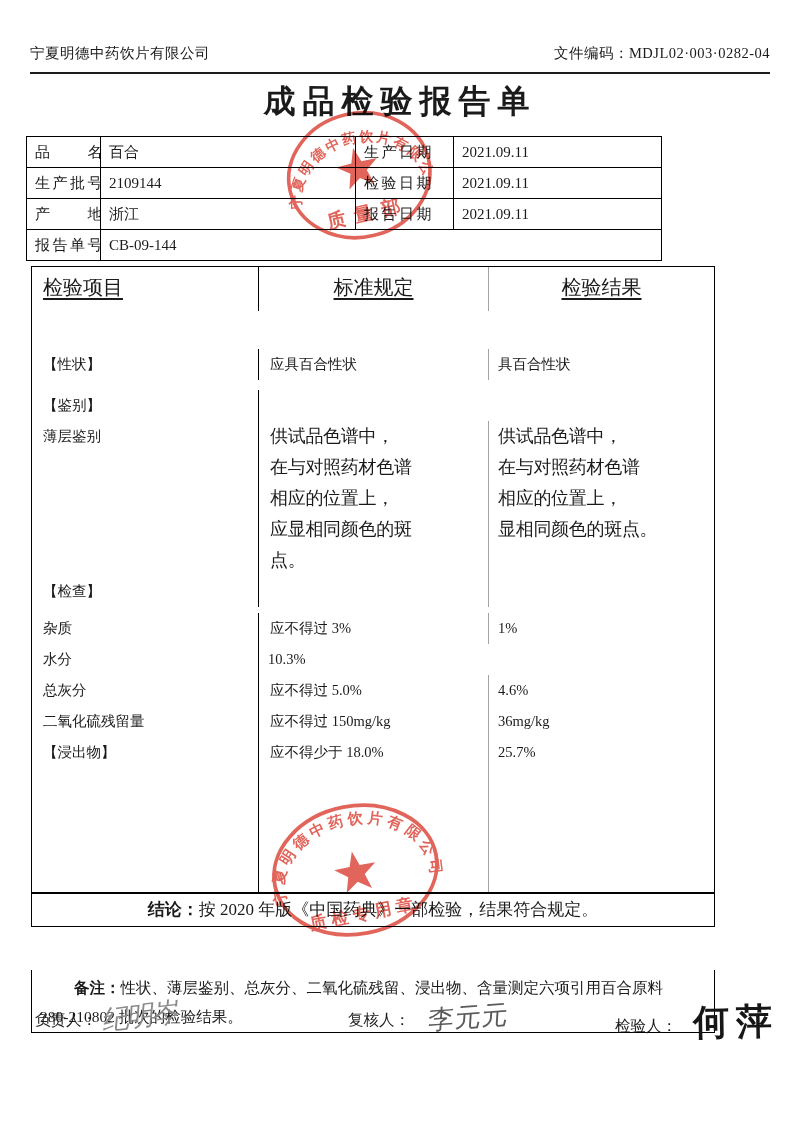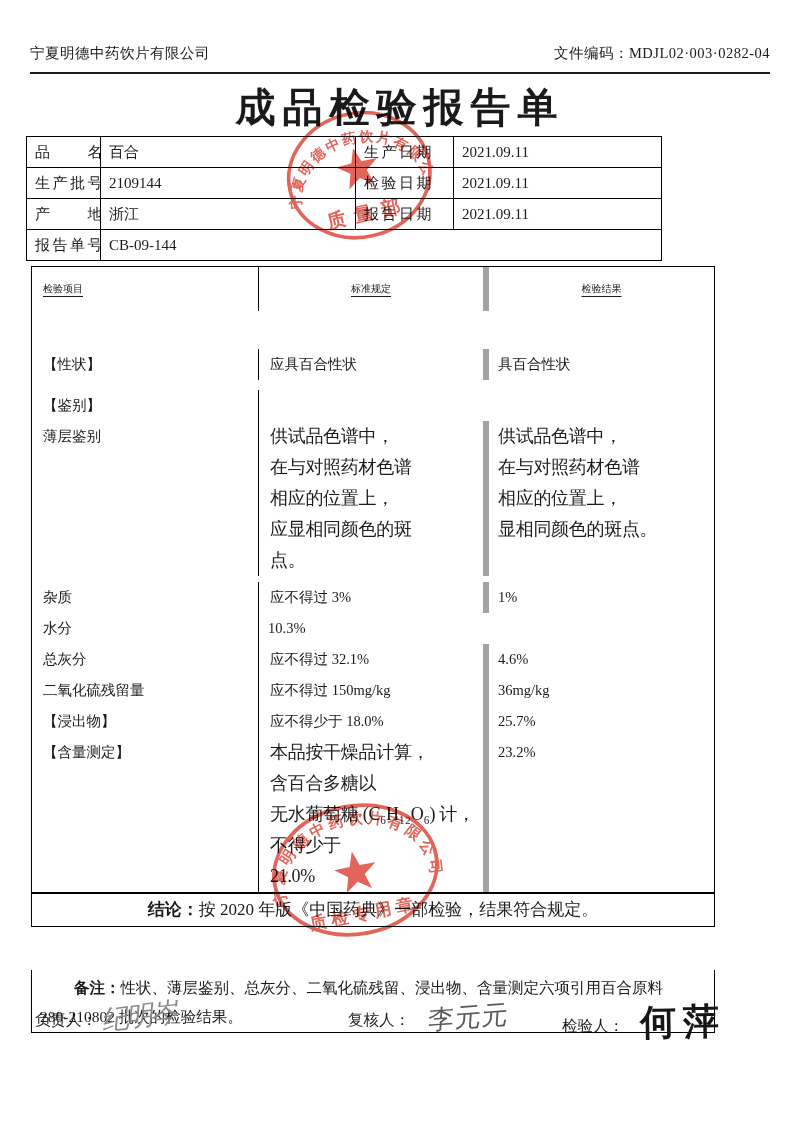--- a/index.html
+++ b/index.html
@@ -11,21 +11,21 @@
   .page{position:absolute;inset:0;}
   
   .hdr{
     position:absolute;left:30px;right:30px;top:44px;
     display:flex;justify-content:space-between;align-items:flex-end;
     border-bottom:2px solid #1c1c1c;padding-bottom:9px;
     font-size:14.5px;letter-spacing:0.5px;
   }
   .title{
     position:absolute;left:0;right:0;top:80px;text-align:center;
-    font-size:40px;font-weight:bold;letter-spacing:7px;
+    font-size:32px;font-weight:bold;letter-spacing:7px;
   }
   
   table.info{
     position:absolute;left:26px;top:136px;width:636px;
     border-collapse:collapse;table-layout:fixed;font-size:15px;
   }
   table.info td{
     border:1px solid #000;height:30px;padding:0 0 0 8px;
     white-space:nowrap;overflow:hidden;
   }
@@ -34,46 +34,46 @@
   
   .insp{
     position:absolute;left:31px;top:266px;width:684px;height:627px;
     border:1px solid #000;box-sizing:border-box;
     display:flex;flex-direction:column;font-size:14.5px;
   }
   .irow{display:flex;flex:0 0 auto;}
   .irow.fill{flex:1 1 auto;}
   .c1,.c2,.c3{box-sizing:border-box;line-height:31px;white-space:pre-line;word-break:keep-all;}
   .c1{width:227px;border-right:1px solid #000;padding-left:11px;}
-  .c2{width:230px;border-right:6px solid #a3a3a3;padding-left:11px;}
+  .c2{width:230px;border-right:1px solid #a3a3a3;padding-left:11px;}
   .c3{flex:1;padding-left:9px;}
   .irow.head{height:44px;}
   .irow.head .c1,.irow.head .c2,.irow.head .c3{line-height:40px;}
-  .irow.head u{text-underline-offset:4px;font-size:10px;}
+  .irow.head u{text-underline-offset:4px;font-size:20px;}
   .irow.head .c2,.irow.head .c3{text-align:center;padding-left:0;}
   .mt22{margin-top:38px;} .mt10{margin-top:10px;align-items:center;} .mt6{margin-top:6px;}
   .small{font-size:18px;letter-spacing:-0.3px;line-height:31px;}
   
   .concl{
     position:absolute;left:31px;top:893px;width:684px;height:34px;
     border:1px solid #000;box-sizing:border-box;
     text-align:center;line-height:32px;font-size:17px;
   }
   .remark{
     position:absolute;left:31px;top:926px;width:684px;height:63px;
     border:1px solid #000;border-top:none;box-sizing:border-box;
     font-size:15.5px;line-height:29px;padding:3px 20px 0 8px;
     text-indent:2.2em;
     margin-top:44px;
   }
   .blab{font-weight:bold;}
   
   .sigs{position:absolute;left:30px;right:30px;top:1000px;height:70px;font-size:15.5px;}
   .siggroup{position:absolute;top:8px;white-space:nowrap;}
-  .sg1{left:5px;} .sg2{left:318px;} .sg3{left:532px;}
+  .sg1{left:5px;} .sg2{left:318px;} .sg3{left:585px;}
   .signame{display:inline-block;vertical-align:middle;}
   .hand1{
     font-size:27px;color:#8a8a8a;transform:rotate(-7deg) skewX(-12deg);
     letter-spacing:-2px;margin-left:2px;margin-top:-10px;
   }
   .hand2{
     font-size:26px;color:#5a5a5a;transform:rotate(-4deg) skewX(-8deg);
     letter-spacing:1px;margin-left:14px;margin-top:-8px;
   }
   .hand3{
@@ -147,53 +147,47 @@
     </div>
     <div class="irow">
       <div class="c1">薄层鉴别</div>
       <div class="c2 small">供试品色谱中，在与对照药材色谱
 相应的位置上，应显相同颜色的斑
 点。</div>
       <div class="c3 small">供试品色谱中，在与对照药材色谱
 相应的位置上，显相同颜色的斑点。</div>
     </div>
     <div class="irow">
+      <div class="c1">【检查】</div>
       <div class="c2"></div>
       <div class="c3"></div>
     </div>
     <div class="irow mt6">
       <div class="c1">杂质</div>
       <div class="c2">应不得过 3%</div>
       <div class="c3">1%</div>
     </div>
     <div class="irow">
       <div class="c1">水分</div>
       <div class="c3">10.3%</div>
     </div>
     <div class="irow">
       <div class="c1">总灰分</div>
-      <div class="c2">应不得过 32.1%</div>
+      <div class="c2">应不得过 5.0%</div>
       <div class="c3">4.6%</div>
     </div>
     <div class="irow">
       <div class="c1">二氧化硫残留量</div>
       <div class="c2">应不得过 150mg/kg</div>
       <div class="c3">36mg/kg</div>
     </div>
     <div class="irow">
       <div class="c1">【浸出物】</div>
       <div class="c2">应不得少于 18.0%</div>
       <div class="c3">25.7%</div>
-    </div>
-    <div class="irow">
-      <div class="c1">【含量测定】</div>
-      <div class="c2 small">本品按干燥品计算，含百合多糖以
-无水葡萄糖 (C₆H₁₂O₆) 计，不得少于
-21.0%</div>
-      <div class="c3">23.2%</div>
     </div>
     <div class="irow fill">
       <div class="c1"></div>
       <div class="c2"></div>
       <div class="c3"></div>
     </div>
   </div>
 
   <div class="concl">
     <span class="blab">结论：</span><span>按 2020 年版《中国药典》一部检验，结果符合规定。</span>

